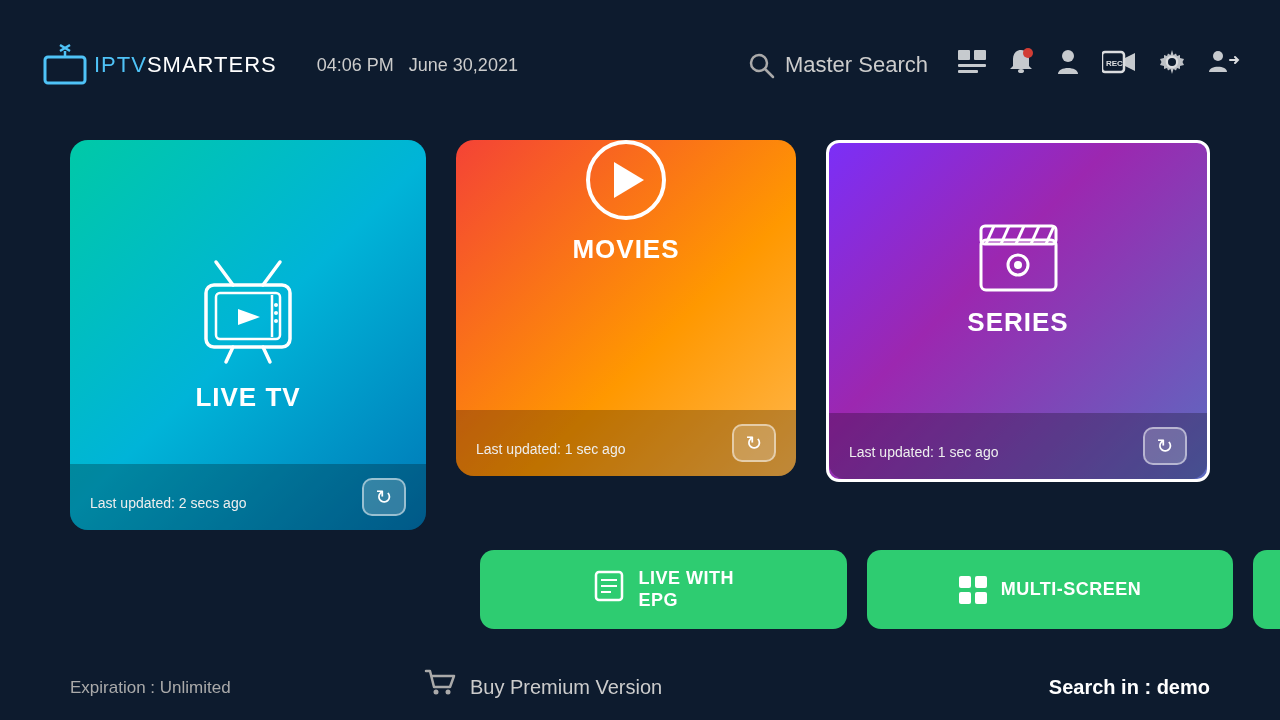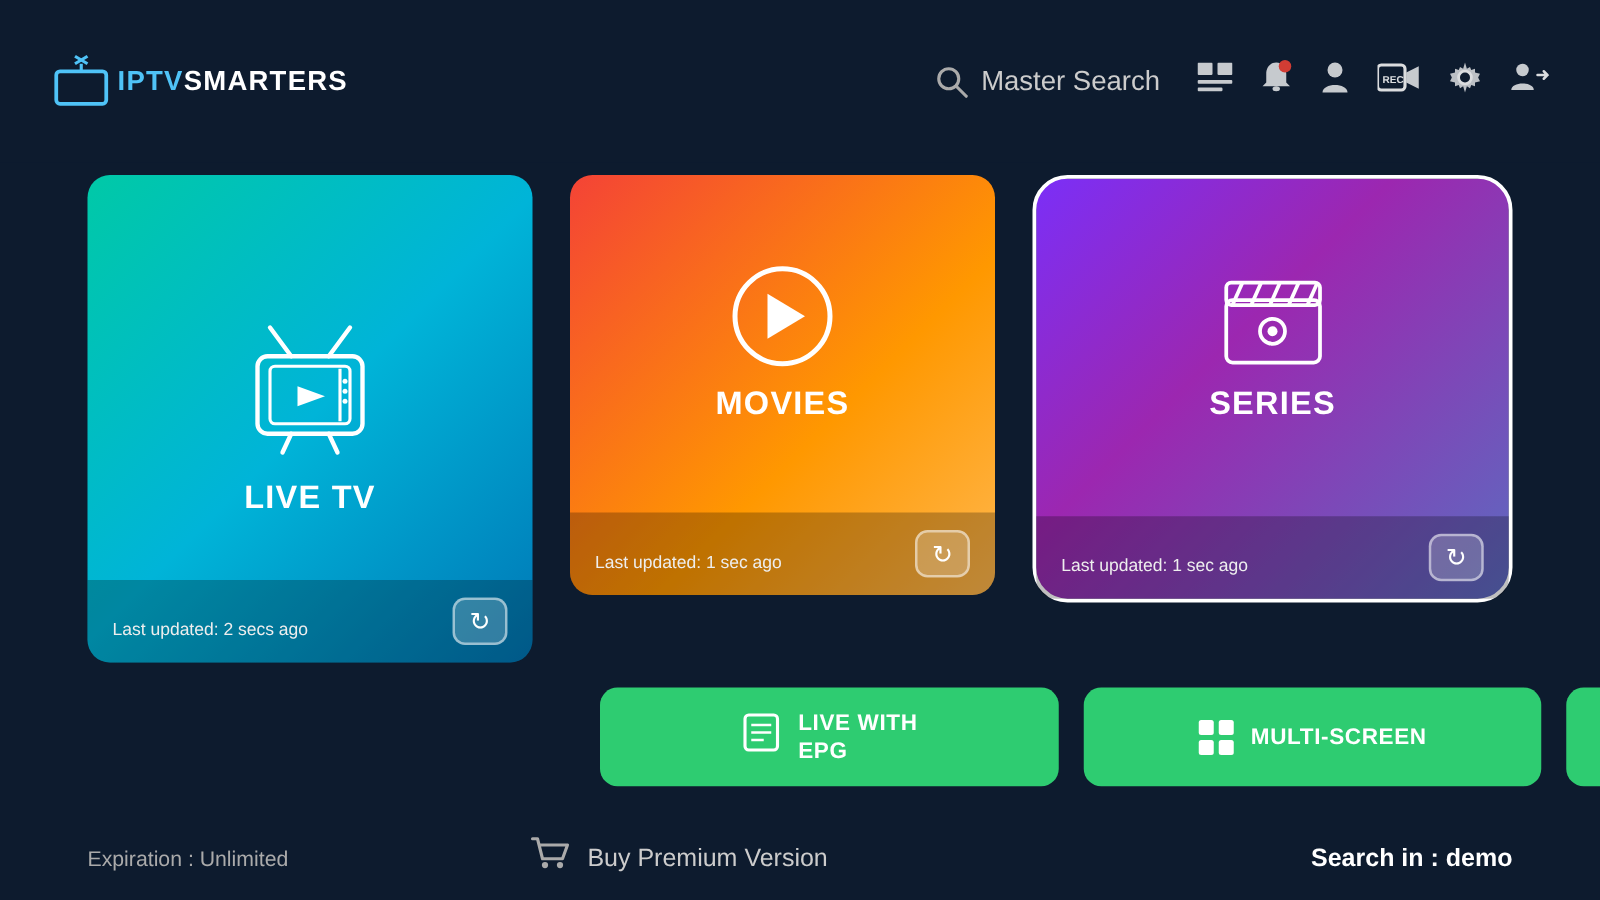--- a/index.html
+++ b/index.html
@@ -28,21 +28,21 @@
       gap: 4px;
     }
 
     .logo-tv-icon {
       width: 50px;
       height: 45px;
     }
 
     .logo-text {
       font-size: 22px;
-      font-weight: bold;
+      font-weight: normal;
       letter-spacing: 1px;
     }
 
     .logo-text span.iptv {
       color: #4fc3f7;
     }
 
     .logo-text span.smarters {
       color: white;
     }
@@ -137,21 +137,20 @@
       display: flex;
       flex-direction: column;
       cursor: pointer;
       flex-shrink: 0;
     }
 
     .movies-card-top {
       display: flex;
       flex-direction: column;
       align-items: center;
-      justify-content: center;
       height: 270px;
     }
 
     .movies-card-bottom {
       background: rgba(0,0,0,0.25);
       border-radius: 0 0 18px 18px;
       padding: 14px 20px;
       display: flex;
       align-items: center;
       justify-content: space-between;
@@ -179,21 +178,21 @@
 
     .card-title-text {
       font-size: 26px;
       font-weight: bold;
       letter-spacing: 1px;
     }
 
     
     .series-card {
       flex: 1;
-      border-radius: 28px;
+      border-radius: 13px;
       background: linear-gradient(135deg, #7b2ff7 0%, #9c27b0 40%, #5c6bc0 100%);
       border: 3px solid white;
       display: flex;
       flex-direction: column;
       cursor: pointer;
       position: relative;
     }
 
     .series-card-top {
       display: flex;
@@ -329,20 +328,24 @@
       <rect x="5" y="14" width="40" height="26" rx="3" stroke="#4fc3f7" stroke-width="3" fill="none"></rect>
       <line x1="25" y1="14" x2="25" y2="8" stroke="#4fc3f7" stroke-width="2.5"></line>
       <line x1="20" y1="8" x2="30" y2="2" stroke="#4fc3f7" stroke-width="2.5"></line>
       <line x1="30" y1="8" x2="20" y2="2" stroke="#4fc3f7" stroke-width="2.5"></line>
     </svg>
     <div class="logo-text">
       <span class="iptv">IPTV</span><span class="smarters">SMARTERS</span>
     </div>
   </div>
 
+  <div class="datetime">
+    <span>04:06 PM</span>&nbsp;&nbsp;
+    <span>June 30,2021</span>
+  </div>
 
   <div class="search-bar">
     <svg width="28" height="28" viewBox="0 0 28 28" fill="none">
       <circle cx="12" cy="12" r="8" stroke="#aaa" stroke-width="2.5"></circle>
       <line x1="18" y1="18" x2="26" y2="26" stroke="#aaa" stroke-width="2.5" stroke-linecap="round"></line>
     </svg>
     <span class="search-text">Master Search</span>
   </div>
 
   <div class="header-icons">

